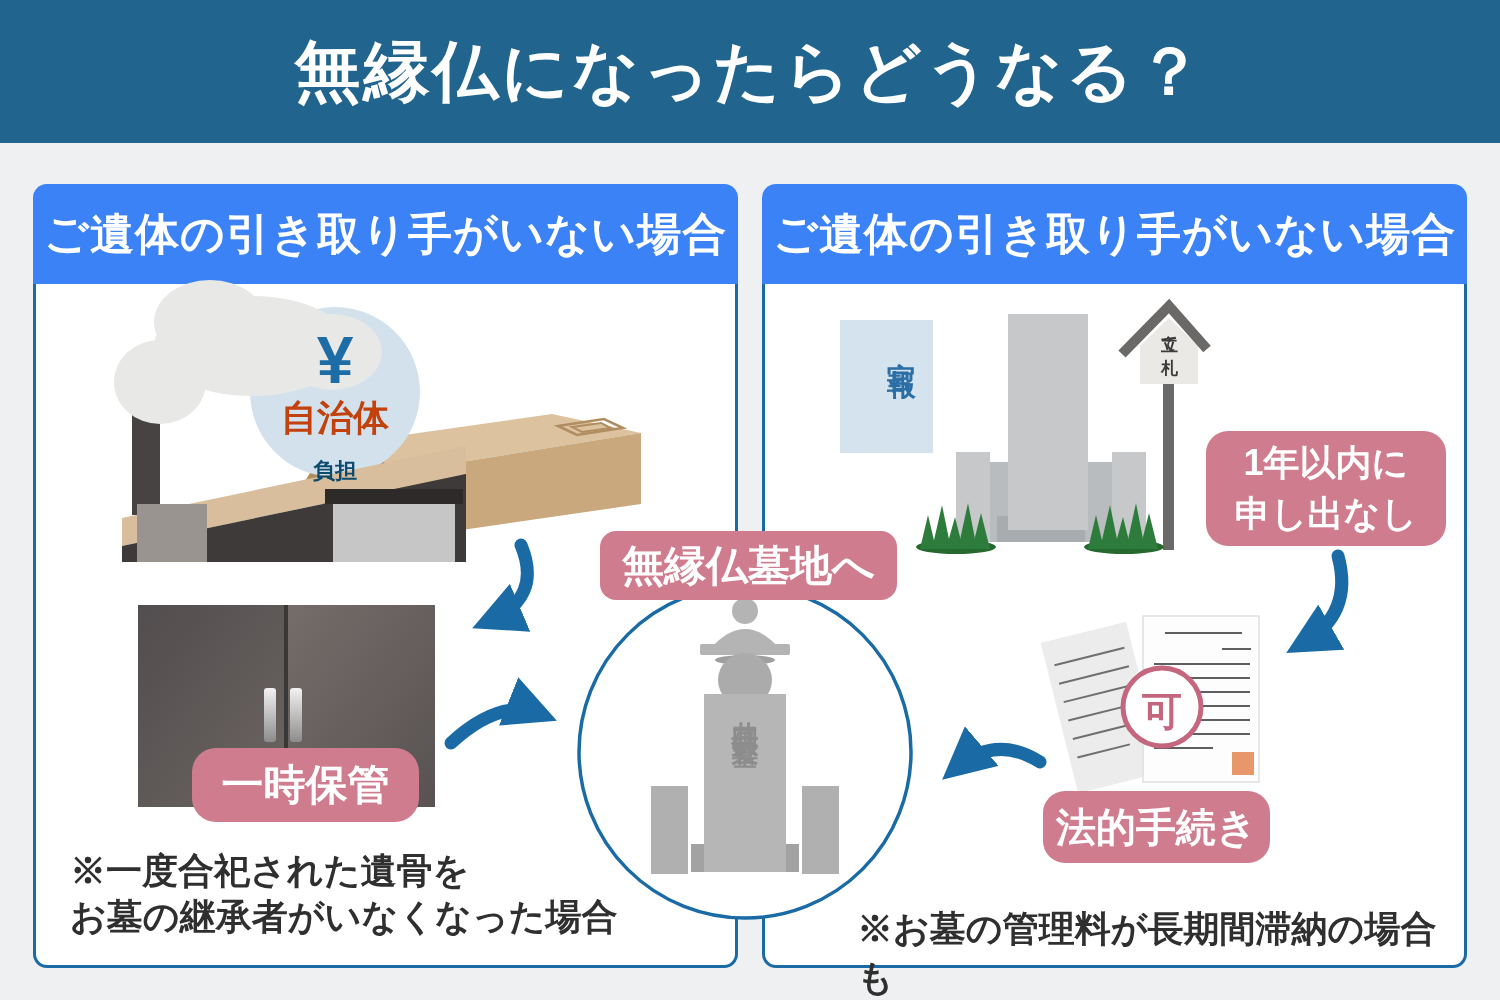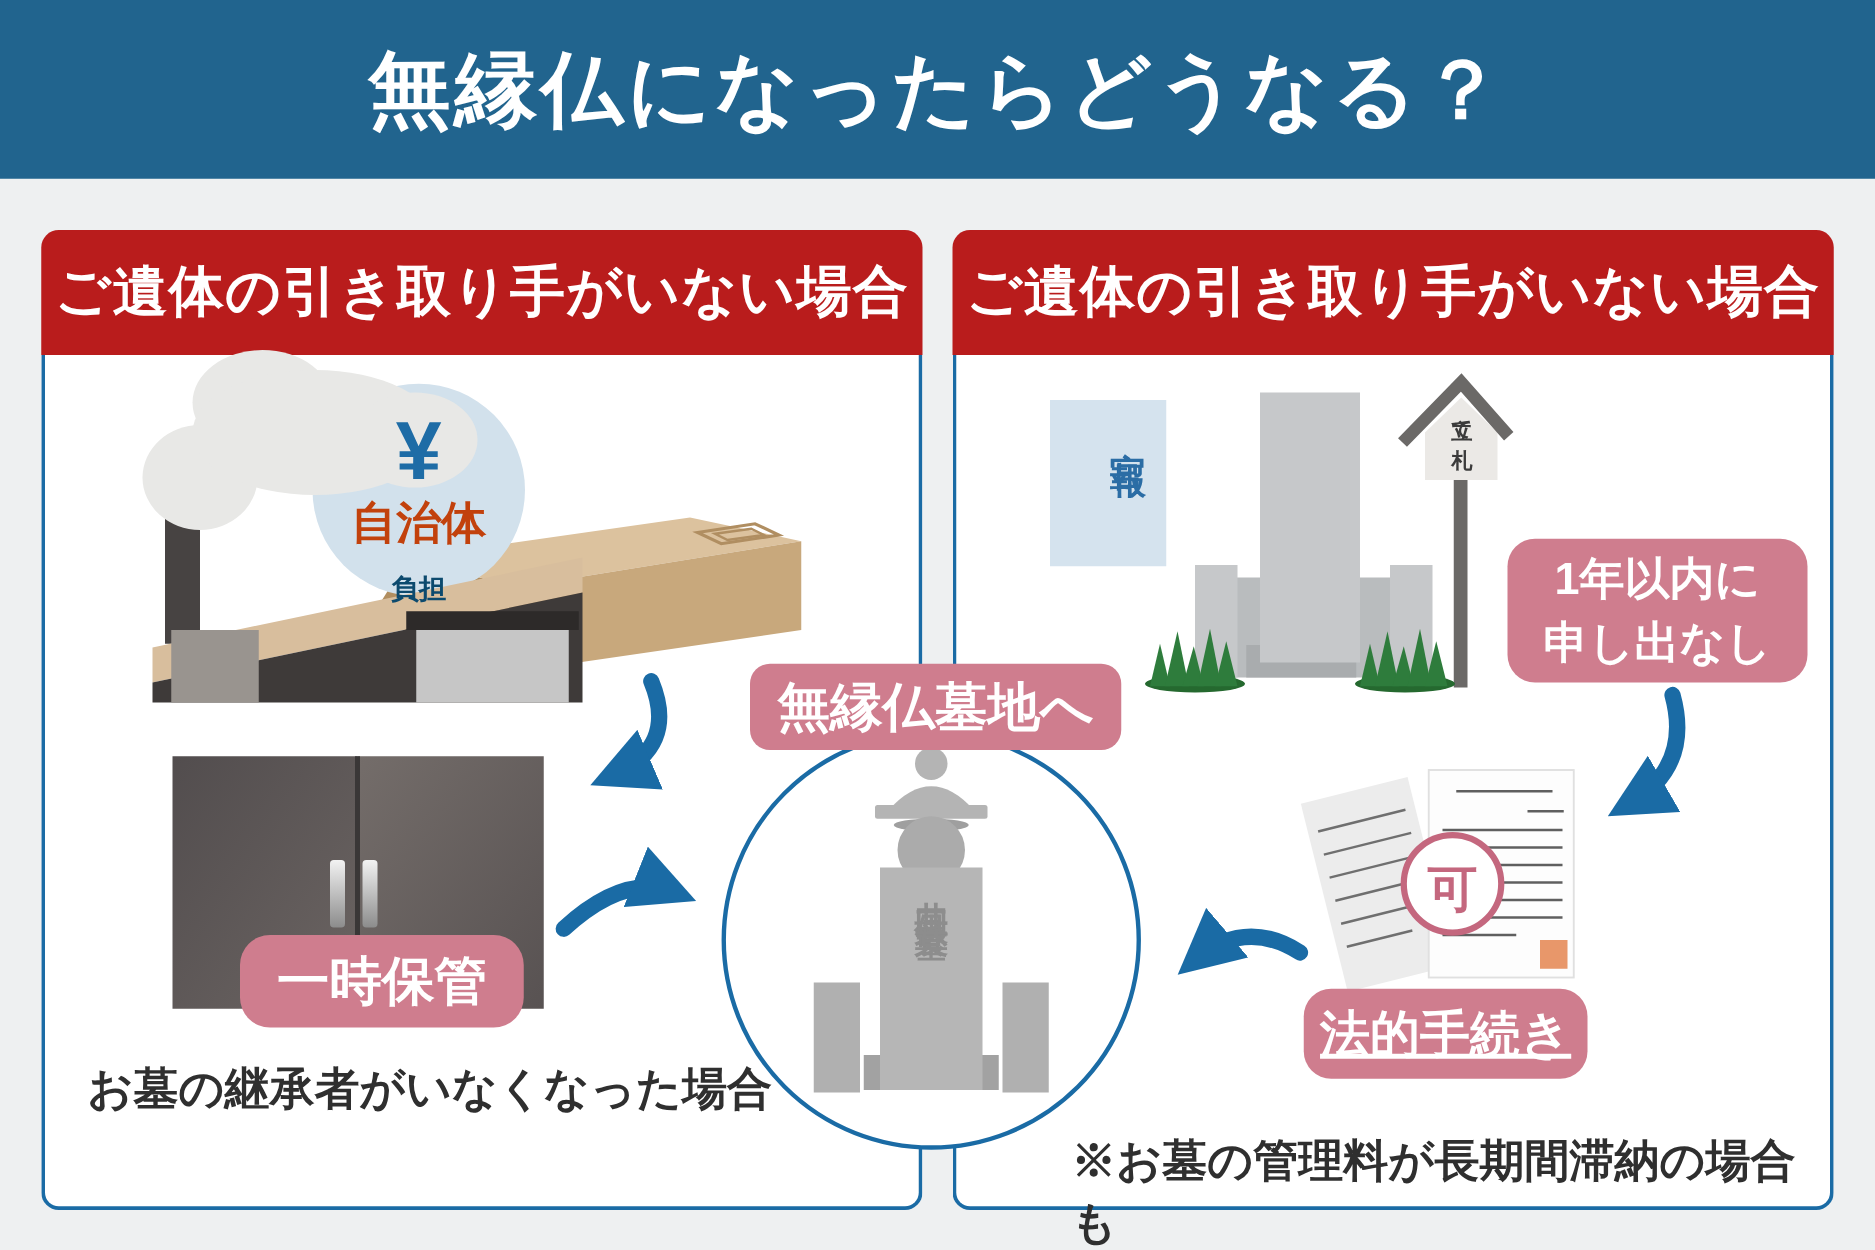--- a/index.html
+++ b/index.html
@@ -4,21 +4,21 @@
 <style>
   html,body{margin:0;padding:0;}
   body{font-family:"Liberation Sans",sans-serif;}
   .page{position:relative;width:1500px;height:1000px;background:#eef0f1;overflow:hidden;}
   .abs{position:absolute;}
   
   .banner{left:0;top:0;width:1500px;height:143px;background:#21648e;}
   .banner-title{left:0;top:0;width:1500px;height:143px;line-height:143px;text-align:center;
     color:#ffffff;font-size:66px;font-weight:700;letter-spacing:3px;}
   
-  .panel-header{height:100px;background:#b91c1c;border-radius:14px 14px 0 0;
+  .panel-header{height:100px;background:#3b82f6;border-radius:14px 14px 0 0;
     color:#fff;font-size:44px;font-weight:800;text-align:center;line-height:100px;letter-spacing:1px;}
   .panel-body{background:#ffffff;border:3px solid #1a6ba5;border-top:none;border-radius:0 0 14px 14px;}
   
   .art{left:0;top:0;width:1500px;height:1000px;z-index:5;pointer-events:none;}
   .badge{background:#cf7d8e;color:#ffffff;font-weight:800;display:flex;flex-direction:column;
     align-items:center;justify-content:center;text-align:center;z-index:10;}
   .note{color:#2f2f2f;font-weight:800;z-index:10;}
   .vtext{writing-mode:vertical-rl;text-orientation:upright;z-index:10;}
   .ctext{text-align:center;z-index:10;}
 </style>
@@ -177,35 +177,36 @@
     </g>
   </svg>
 
   <div class="abs ctext" style="left:250px;top:322px;width:170px;font-size:66px;font-weight:800;color:#1e6ca6;">¥</div>
   <div class="abs ctext" style="left:250px;top:394px;width:170px;font-size:36px;font-weight:700;color:#c2410c;">自治体</div>
   <div class="abs ctext" style="left:250px;top:428px;width:170px;font-size:22px;font-weight:700;color:#0c4a6e;margin-top:28px;">負担</div>
 
   <div class="abs badge" style="left:175px;top:748px;width:227px;height:74px;border-radius:24px;font-size:42px;margin-left:17px;">一時保管</div>
 
   <div class="abs note" style="left:70px;top:848px;width:640px;font-size:36px;line-height:46px;">
+    <div>※一度合祀された遺骨を</div>
     <div>お墓の継承者がいなくなった場合</div>
   </div>
 
   <div class="abs badge" style="left:600px;top:531px;width:297px;height:69px;border-radius:16px;font-size:42px;font-family:Liberation Mono, monospace;">無縁仏墓地へ</div>
 
   <div class="abs vtext" style="left:727px;top:700px;width:36px;height:172px;font-size:27px;font-weight:700;color:#8d8d8d;letter-spacing:5px;">共同供養墓</div>
 
   <div class="abs vtext" style="left:888px;top:338px;width:34px;height:90px;font-size:29px;font-weight:700;color:#2b6da5;letter-spacing:8px;">官報</div>
 
   <div class="abs vtext" style="left:1159px;top:322px;width:22px;height:64px;font-size:17px;font-weight:700;color:#3b3b3b;letter-spacing:2px;">立て札</div>
 
   <div class="abs badge" style="left:1206px;top:431px;width:240px;height:115px;border-radius:22px;font-size:36px;line-height:1.4;">
     <span>1年以内に</span>
     <span>申し出なし</span>
   </div>
 
   <div class="abs ctext" style="left:1139px;top:684px;width:46px;height:46px;font-size:40px;font-weight:800;color:#c4677e;">可</div>
 
-  <div class="abs badge" style="left:1043px;top:791px;width:227px;height:72px;border-radius:22px;font-size:40px;text-decoration:underline;">法的手続き</div>
+  <div class="abs badge" style="left:1043px;top:791px;width:227px;height:72px;border-radius:22px;font-size:40px;">法的手続き</div>
 
   <div class="abs note" style="left:857px;top:905px;width:600px;font-size:36px;">※お墓の管理料が長期間滞納の場合も</div>
 
 </div>
 
 </body></html>

